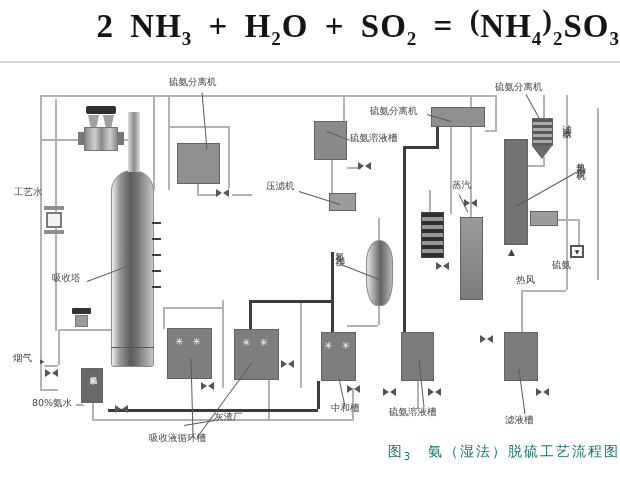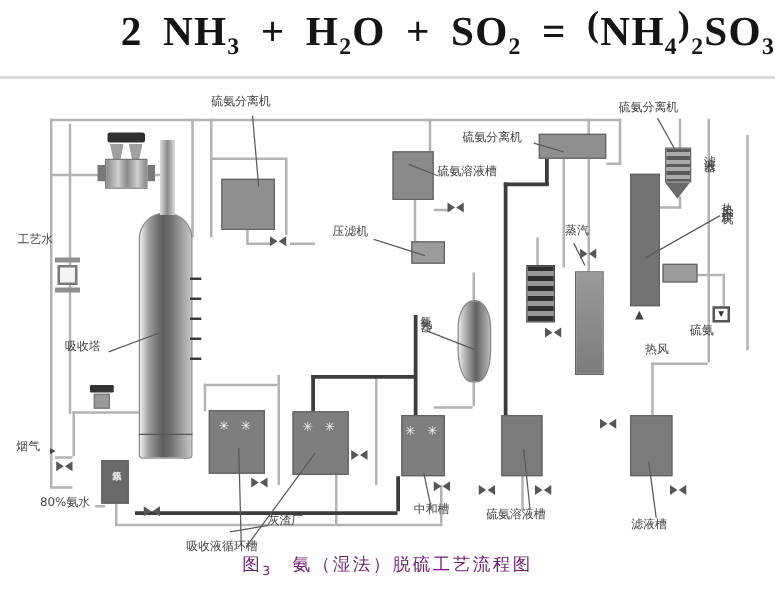--- a/index.html
+++ b/index.html
@@ -23,21 +23,21 @@
   .ld{height:1px;background:#5a5a5a;transform-origin:0 50%;display:block;}
   .tank{background:#7e7e7e;border:1px solid #636363;}
   .stir{left:0;top:7px;width:100%;text-align:center;color:#f2f2f2;font-size:10px;letter-spacing:3px;}
   .stir::before{content:"✳ ✳";}
   .pump{width:13px;height:9px;}
   .pump::before,.pump::after{content:"";position:absolute;top:0;border-top:4.5px solid transparent;border-bottom:4.5px solid transparent;}
   .pump::before{left:0;border-left:6.5px solid #565656;}
   .pump::after{right:0;border-right:6.5px solid #565656;}
   .tick{width:9px;height:2px;background:#3d3d3d;}
   
-  .cap{position:absolute;left:0;top:443px;width:620px;text-align:center;color:#701a75;
+  .cap{position:absolute;left:0;top:443px;width:620px;text-align:right;color:#0f766e;
        font-size:14px;letter-spacing:2px;filter:blur(0.25px);}
   .cap sub{font-size:10px;}
   .cap .cap-text{margin-left:16px;}
 </style>
 </head>
 <body>
 
 <div class="eq"><span>2 NH</span><sub>3</sub><span> + H</span><sub>2</sub><span>O + SO</span><sub>2</sub><span> = </span><span class="par">(</span><span>NH</span><sub>4</sub><span class="par">)</span><sub>2</sub><span>SO</span><sub>3</sub></div>
 <div class="rule"></div>
 

